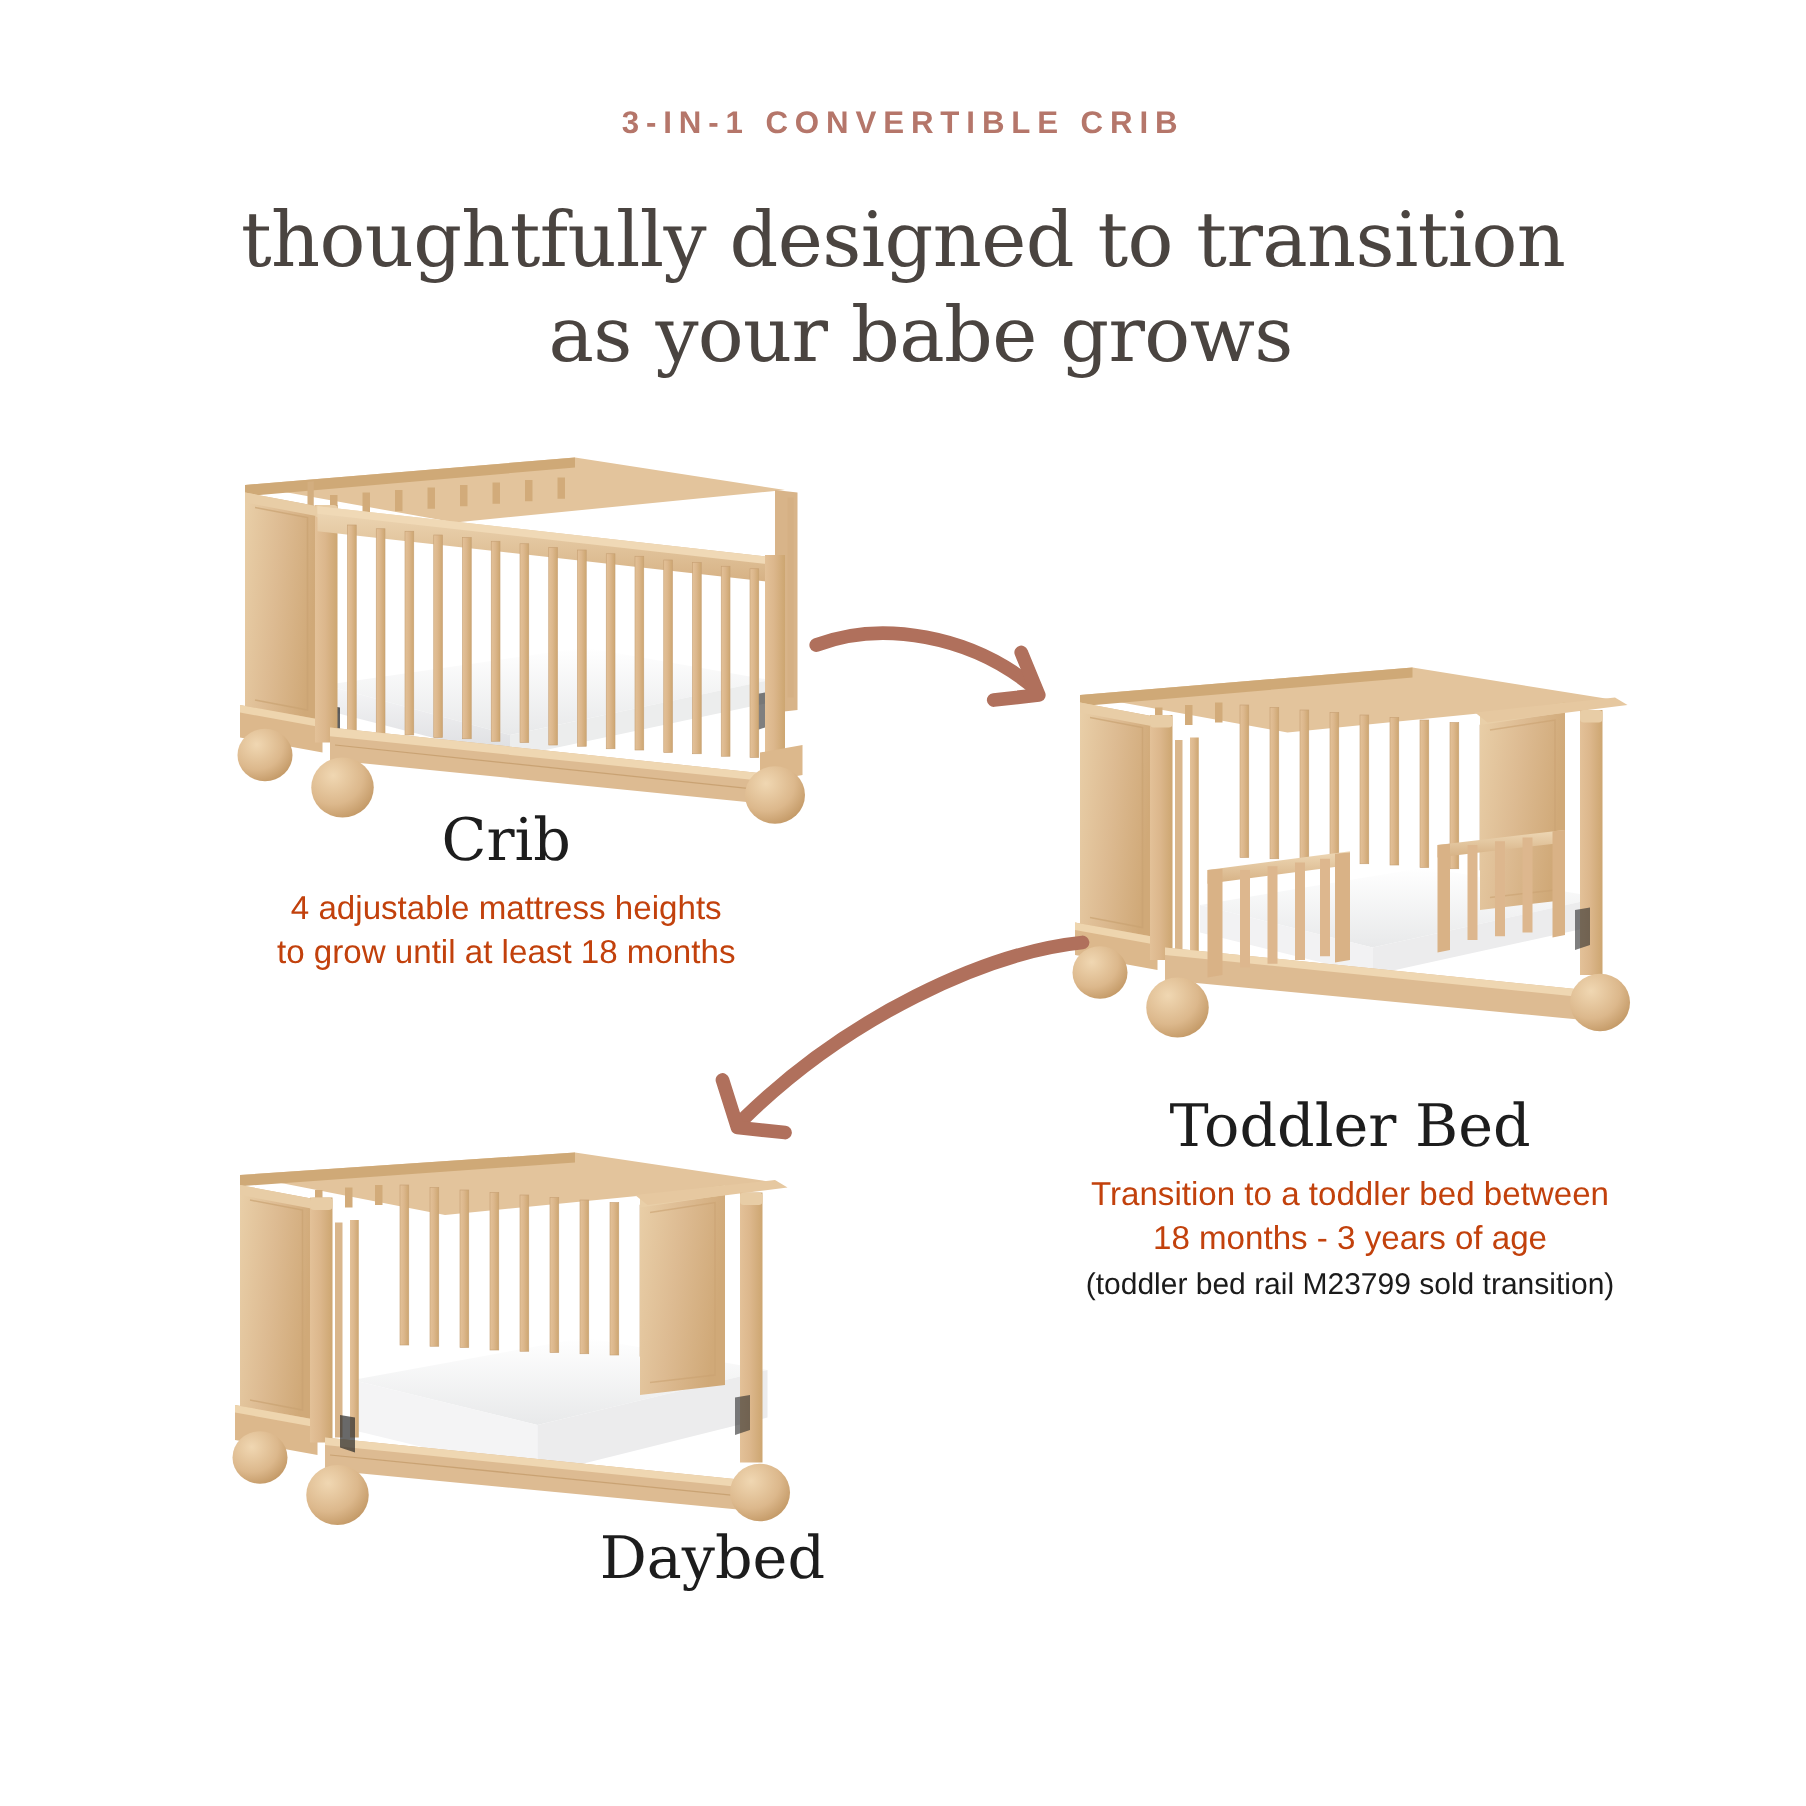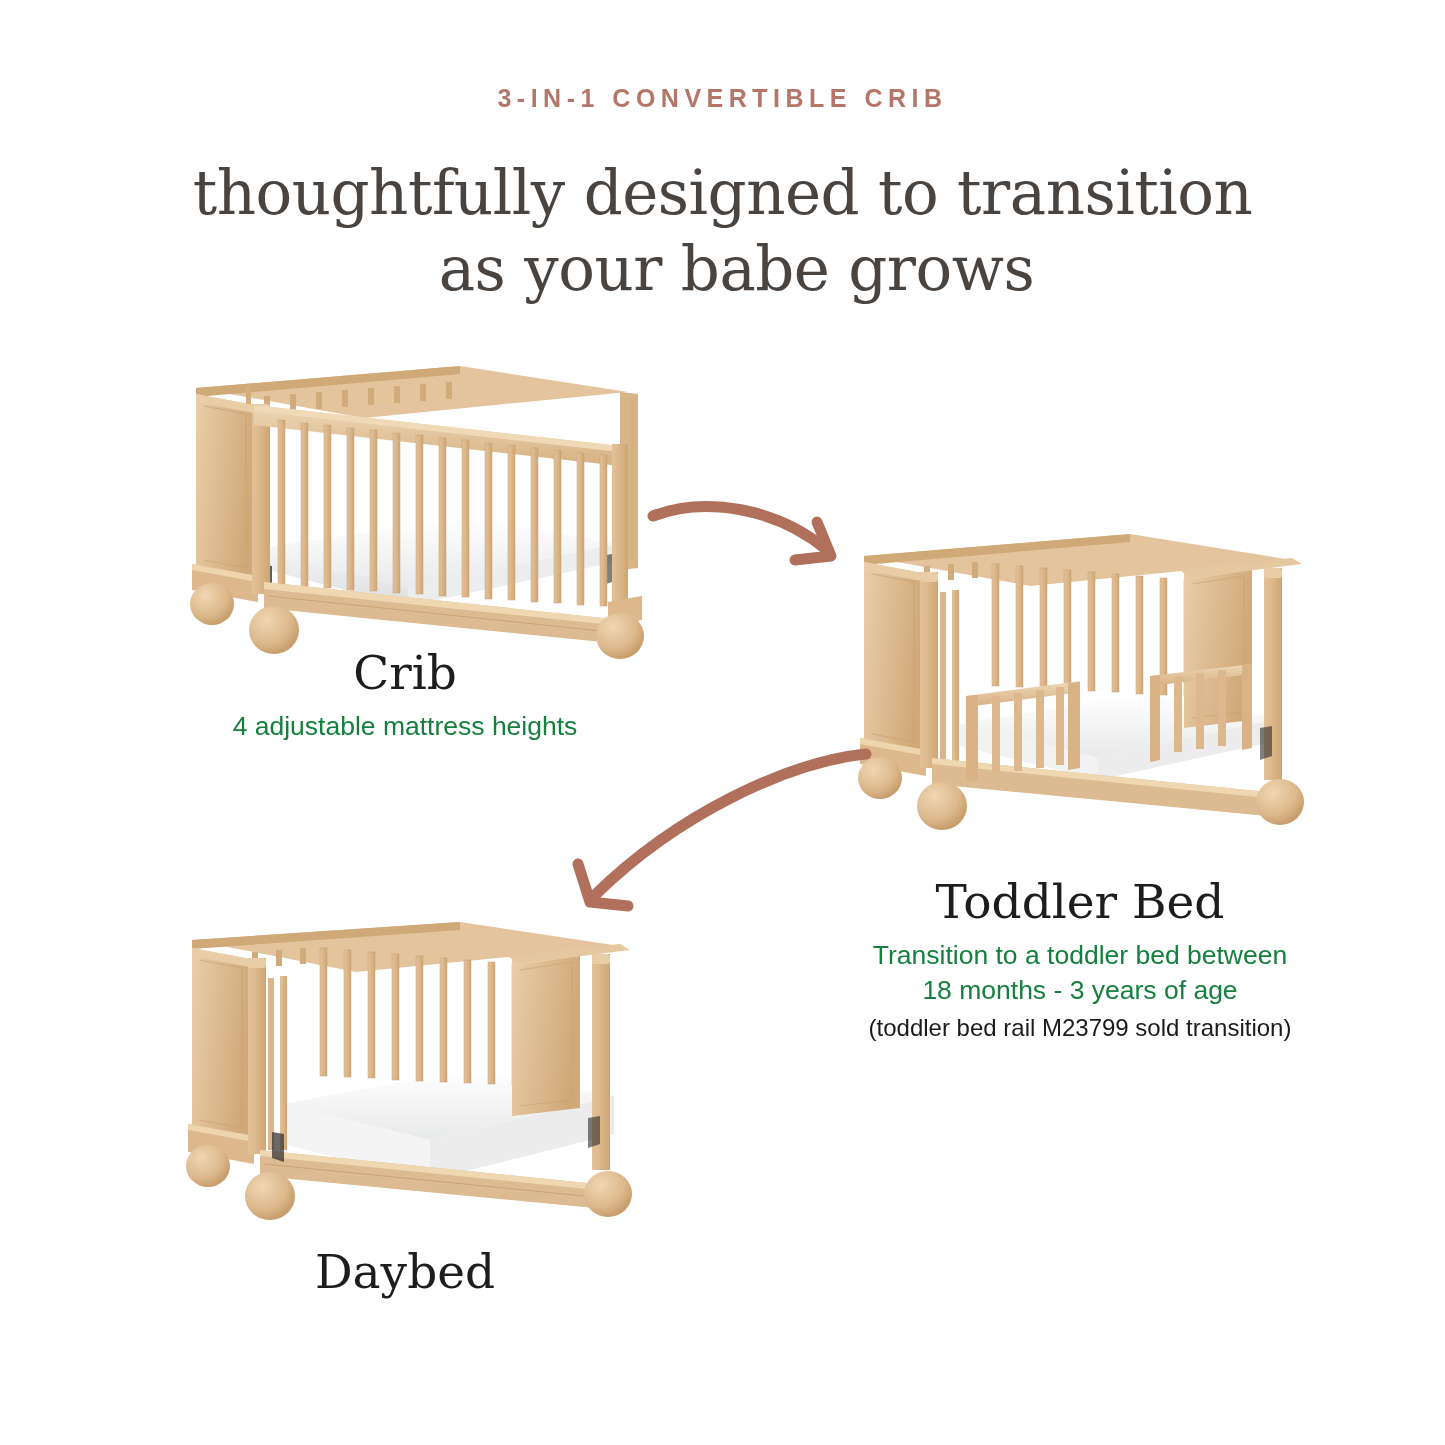--- a/index.html
+++ b/index.html
@@ -40,21 +40,21 @@
     font-weight:400;
     font-size:47px;
     color:#1d1d1d;
     line-height:58px;
     letter-spacing:0px;
   }
   .cap .sub{
     font-family:"Liberation Sans", sans-serif;
     font-size:26.5px;
     line-height:35px;
-    color:#15803d;
+    color:#c2410c;
     margin-top:7px;
   }
   .cap .note{
     font-family:"Liberation Sans", sans-serif;
     font-size:24px;
     line-height:33px;
     color:#1b1b1b;
     margin-top:3px;
   }
 
@@ -180,20 +180,21 @@
 
     <ellipse cx="44" cy="246" rx="22" ry="21" fill="url(#ball)"></ellipse>
     <ellipse cx="106" cy="272" rx="25" ry="24" fill="url(#ball)"></ellipse>
     <ellipse cx="452" cy="278" rx="24" ry="23" fill="url(#ball)"></ellipse>
   </svg>
 
   <div class="cap" style="left:155px;top:644px;width:500px;">
     <div class="title">Crib</div>
     <div class="sub">
       <span>4 adjustable mattress heights</span><br>
+      <span>to grow until at least 18 months</span>
     </div>
   </div>
 
   <svg class="arrow" style="left:645px;top:478px;" width="220" height="110" viewBox="0 0 220 110">
     <path d="M8,38 C60,18 132,30 182,72" fill="none" stroke="#b0705c" stroke-width="11" stroke-linecap="round"></path>
     <path d="M172,44 L186,78 L150,82" fill="none" stroke="#b0705c" stroke-width="11" stroke-linecap="round" stroke-linejoin="round"></path>
   </svg>
 
   <svg class="bed" style="left:840px;top:528px;" width="470" height="312" viewBox="0 0 470 312">
     <defs>
@@ -394,17 +395,17 @@
     <polyline points="96,246 446,281" fill="none" stroke="#c49c6b" stroke-width="1" opacity="0.8"></polyline>
 
     <polygon points="104,214 116,216 116,244 104,240" fill="#2a2a2a" opacity="0.7"></polygon>
     <polygon points="420,200 432,198 432,226 420,230" fill="#2a2a2a" opacity="0.6"></polygon>
 
     <ellipse cx="40" cy="248" rx="22" ry="21" fill="url(#d_ball)"></ellipse>
     <ellipse cx="102" cy="278" rx="25" ry="24" fill="url(#d_ball)"></ellipse>
     <ellipse cx="440" cy="276" rx="24" ry="23" fill="url(#d_ball)"></ellipse>
   </svg>
 
-  <div class="cap" style="left:150px;top:1243px;width:510px;">
+  <div class="cap" style="left:150px;top:1218px;width:510px;text-align:right;">
     <div class="title">Daybed</div>
   </div>
 
 </div>
 
 </body></html>

